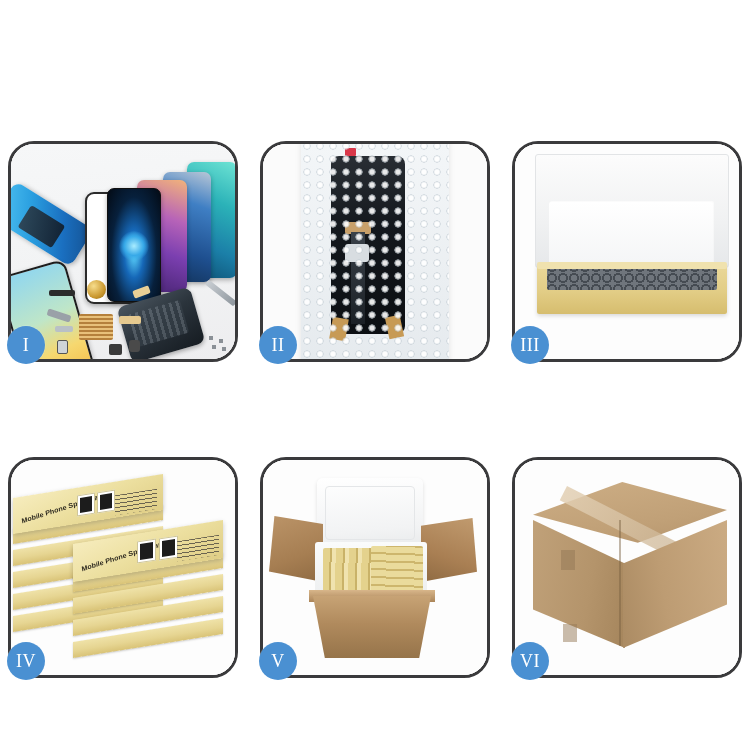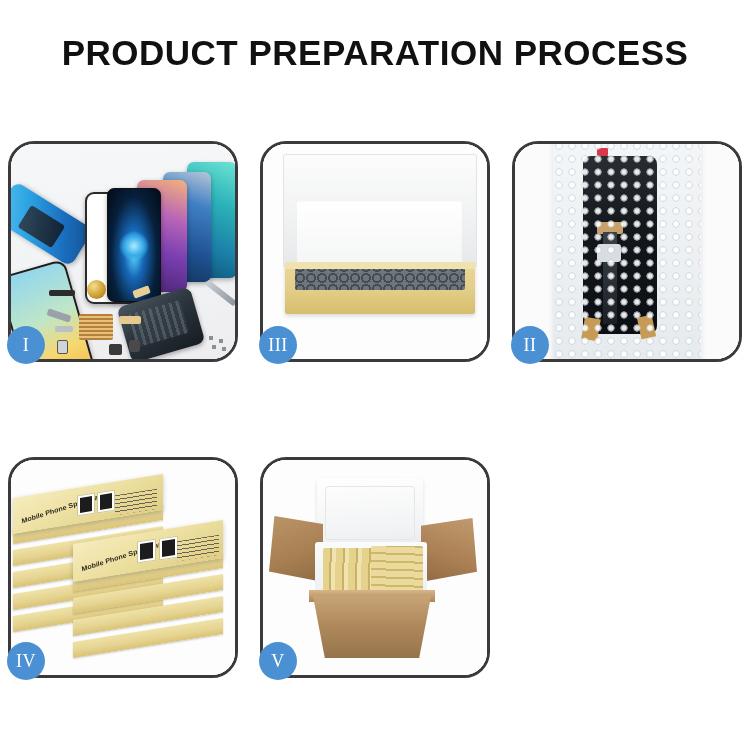--- a/index.html
+++ b/index.html
@@ -234,21 +234,20 @@
   .c6-seam{position:absolute;left:104px;top:60px;width:2px;height:126px;background:rgba(120,95,65,.45);}
   .c6-lbl1{position:absolute;left:46px;top:90px;width:14px;height:20px;background:rgba(150,122,88,.55);}
   .c6-lbl2{position:absolute;left:48px;top:164px;width:14px;height:18px;background:rgba(150,122,88,.5);}
 </style>
 </head>
 <body>
 
 <div id="page">
 
   <div class="header">
-    <h1 class="title">PRODUCT PREPARATION PROCESS</h1>
   </div>
 
   <div class="grid">
 
     <div class="panel">
       <div class="panel-inner">
         <div class="p1-bg"></div>
         <div class="ph ph-tilt"></div>
         <div class="ph ph-glass"></div>
         <div class="ph ph-jelly"></div>
@@ -268,45 +267,45 @@
         <div class="strip s7"></div>
         <div class="strip s8"></div>
         <div class="tweez"></div>
         <div class="screws"></div>
       </div>
       <div class="badge">I</div>
     </div>
 
     <div class="panel">
       <div class="panel-inner">
-        <div class="p3-bg"></div>
-        <div class="lid3"></div>
-        <div class="foam3"></div>
-        <div class="tray3"></div>
-        <div class="tray3-in"></div>
-        <div class="tray3-lip"></div>
-      </div>
-      <div class="badge">III</div>
-    </div>
-
-    <div class="panel">
-      <div class="panel-inner">
         <div class="p2-bg"></div>
         <div class="bag">
           <div class="lcd"></div>
           <div class="lcd-tape"></div>
           <div class="lcd-flex"></div>
           <div class="lcd-conn"></div>
           <div class="lcd-gold1"></div>
           <div class="lcd-gold2"></div>
           <div class="redmark"></div>
           <div class="bubbles"></div>
         </div>
       </div>
       <div class="badge">II</div>
+    </div>
+
+    <div class="panel">
+      <div class="panel-inner">
+        <div class="p3-bg"></div>
+        <div class="lid3"></div>
+        <div class="foam3"></div>
+        <div class="tray3"></div>
+        <div class="tray3-in"></div>
+        <div class="tray3-lip"></div>
+      </div>
+      <div class="badge">III</div>
     </div>
 
     <div class="panel">
       <div class="panel-inner">
         <div class="p4-bg"></div>
         <div class="gbox stackE"></div>
         <div class="gbox stackD"></div>
         <div class="gbox stackC"></div>
         <div class="gbox stackB"></div>
         <div class="gbox stackA"></div>
@@ -345,15 +344,28 @@
         <div class="flapR"></div>
         <div class="foambody5"></div>
         <div class="goldfill"></div>
         <div class="goldfill2"></div>
         <div class="carton5rim"></div>
         <div class="carton5"></div>
       </div>
       <div class="badge">V</div>
     </div>
 
+    <div class="panel">
+      <div class="panel-inner">
+        <div class="p6-bg"></div>
+        <div class="c6-top"></div>
+        <div class="c6-tape"></div>
+        <div class="c6-left"></div>
+        <div class="c6-right"></div>
+        <div class="c6-seam"></div>
+        <div class="c6-lbl1"></div>
+        <div class="c6-lbl2"></div>
+      </div>
+      <div class="badge">VI</div>
+    </div>
 
   </div>
 </div>
 
 </body></html>

